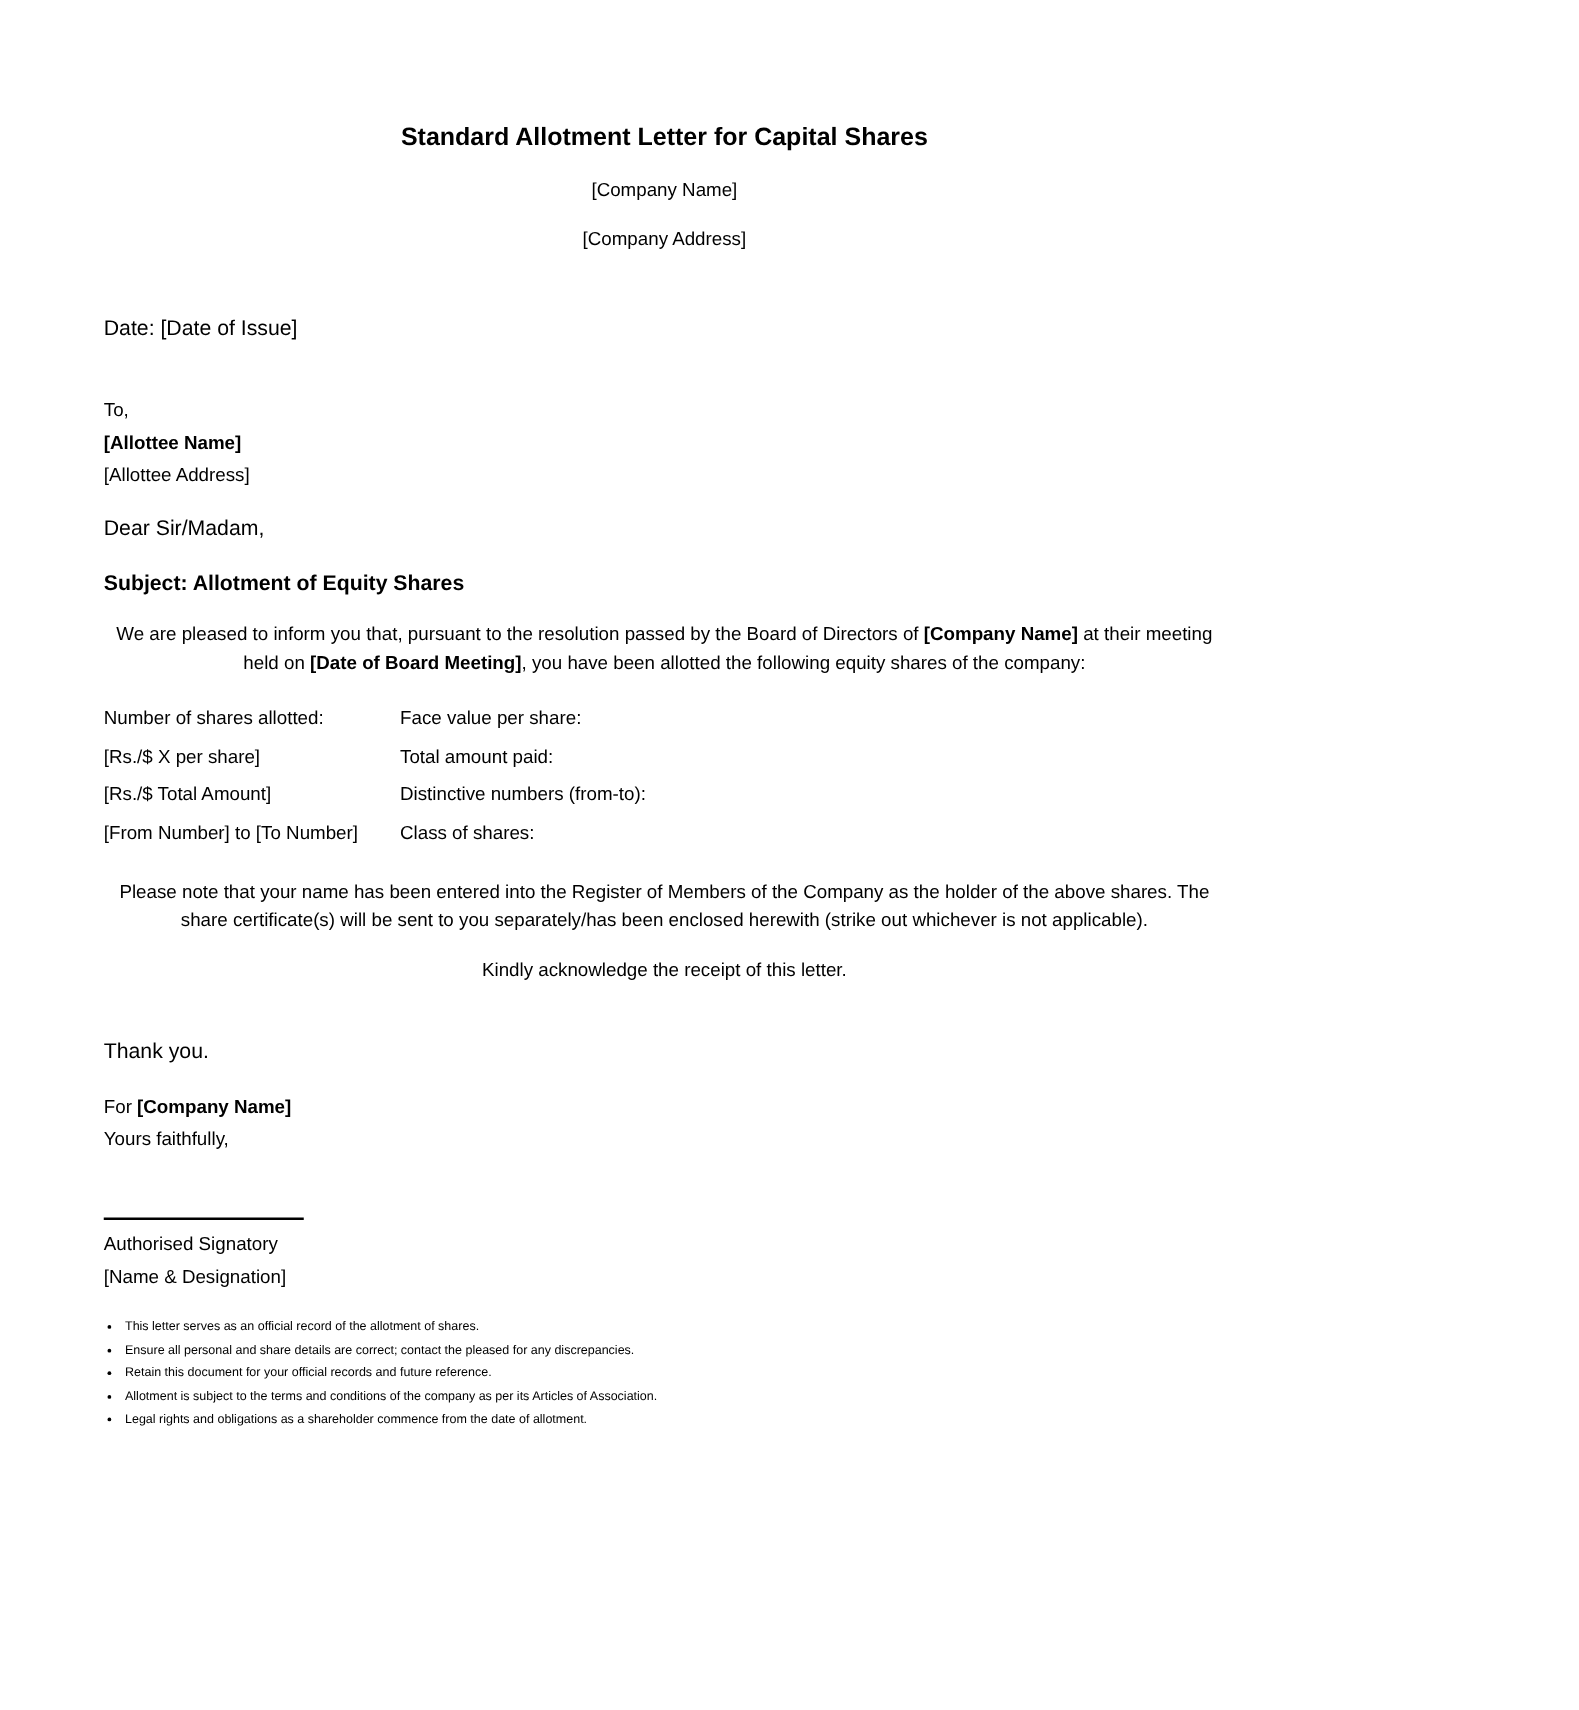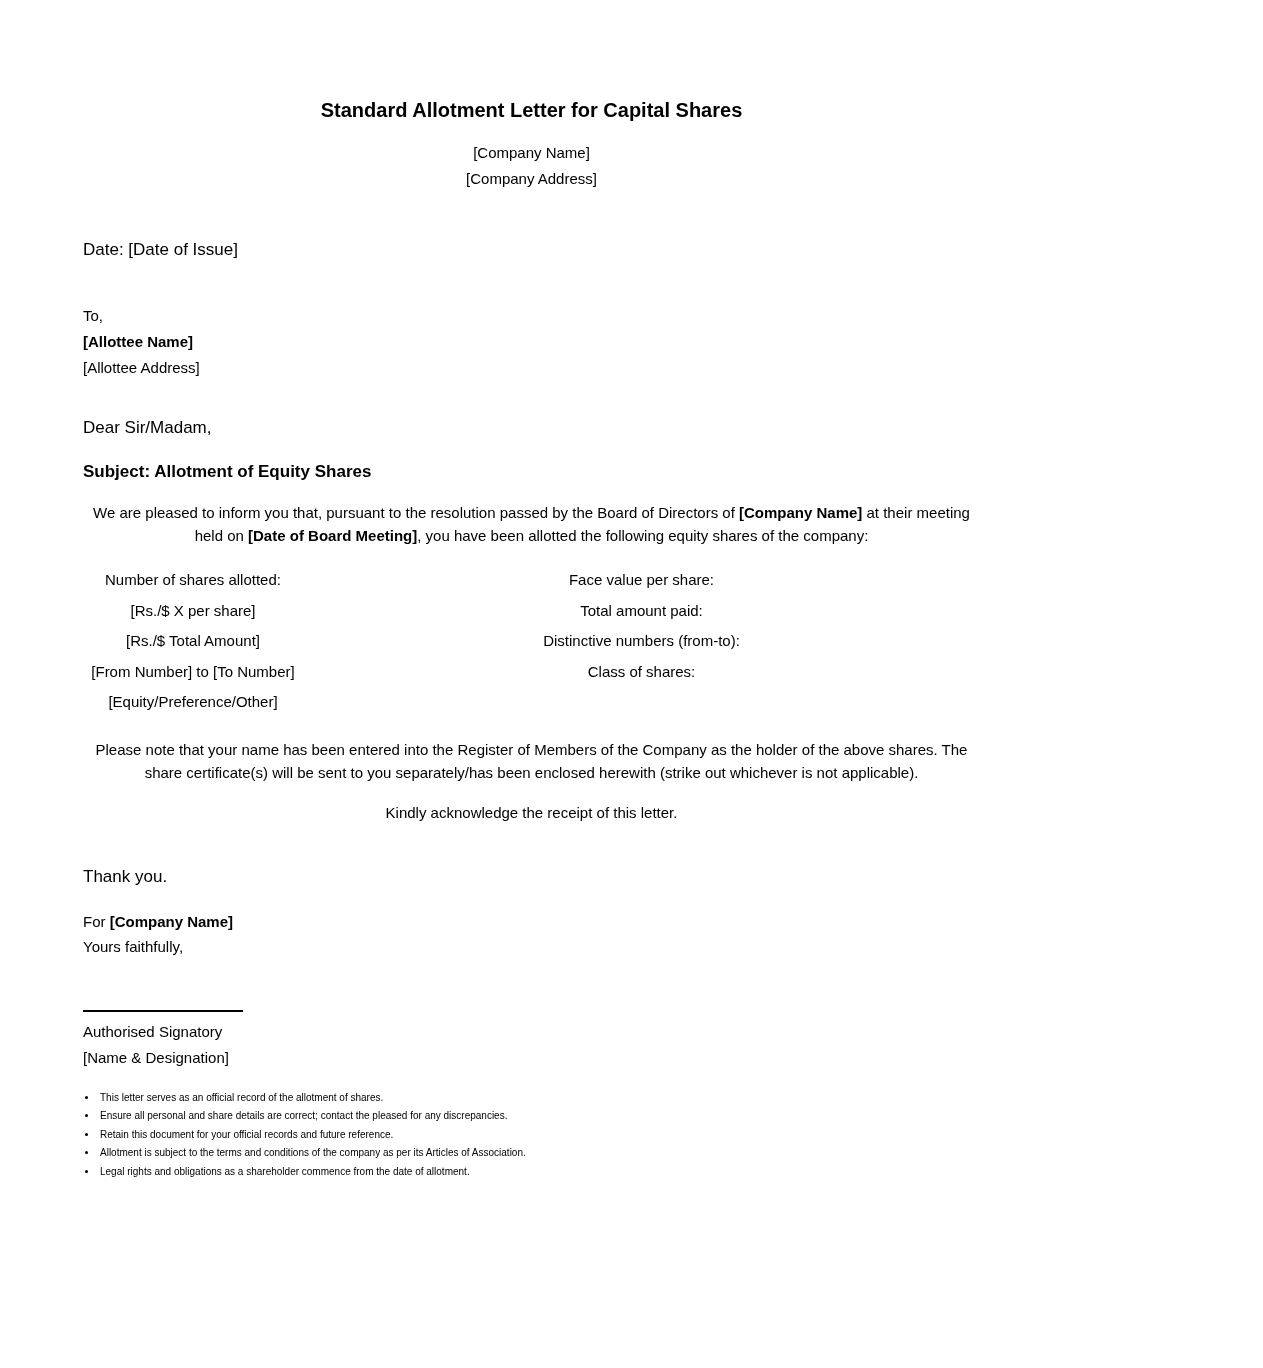--- a/index.html
+++ b/index.html
@@ -24,45 +24,44 @@
     font-weight: bold;
     text-align: center;
   }
   .center-line {
     margin: 0;
     text-align: center;
     font-size: 15px;
     line-height: 26px;
   }
   .company-name-line { margin-top: 16px; }
-  .company-address-line { }
+  .company-address-line { margin-top: 13px; }
   .body-line {
     margin: 0;
     font-size: 17px;
     line-height: 26px;
   }
   .date-line { margin-top: 45px; }
   .to-block { margin-top: 40px; }
   .to-block div { font-size: 15px; line-height: 26px; }
   .bold { font-weight: bold; }
-  .salutation { margin-top: 34px; }
+  .salutation { margin-top: 16px; }
   .subject-line { margin-top: 18px; font-weight: bold; }
   .paragraph {
     margin: 0;
     margin-top: 16px;
     font-size: 15px;
     line-height: 23px;
     text-align: center;
   }
   .details-table {
     margin-top: 18px;
     display: grid;
     grid-template-columns: 220px auto;
-    column-gap: 0;
-    text-align: center;
+    column-gap: 17px;
   }
   .details-table .cell {
     font-size: 15px;
     line-height: 30.5px;
     white-space: nowrap;
   }
   .register-note { margin-top: 20px; }
   .acknowledge-line { margin-top: 17px; }
   .thanks-line { margin-top: 40px; }
   .closing-block { margin-top: 19px; }
@@ -121,21 +120,20 @@
 
   <div class="details-table">
     <div class="cell">Number of shares allotted:</div>
     <div class="cell">Face value per share:</div>
     <div class="cell">[Rs./$ X per share]</div>
     <div class="cell">Total amount paid:</div>
     <div class="cell">[Rs./$ Total Amount]</div>
     <div class="cell">Distinctive numbers (from-to):</div>
     <div class="cell">[From Number] to [To Number]</div>
     <div class="cell">Class of shares:</div>
-    <div class="cell">[Equity/Preference/Other]</div>
   </div>
 
   <p class="paragraph register-note">Please note that your name has been entered into the Register of Members of the Company as the holder of the above shares. The share certificate(s) will be sent to you separately/has been enclosed herewith (strike out whichever is not applicable).</p>
 
   <p class="paragraph acknowledge-line">Kindly acknowledge the receipt of this letter.</p>
 
   <div class="body-line thanks-line">Thank you.</div>
 
   <div class="closing-block">
     <div><span>For </span><span class="bold">[Company Name]</span></div>

